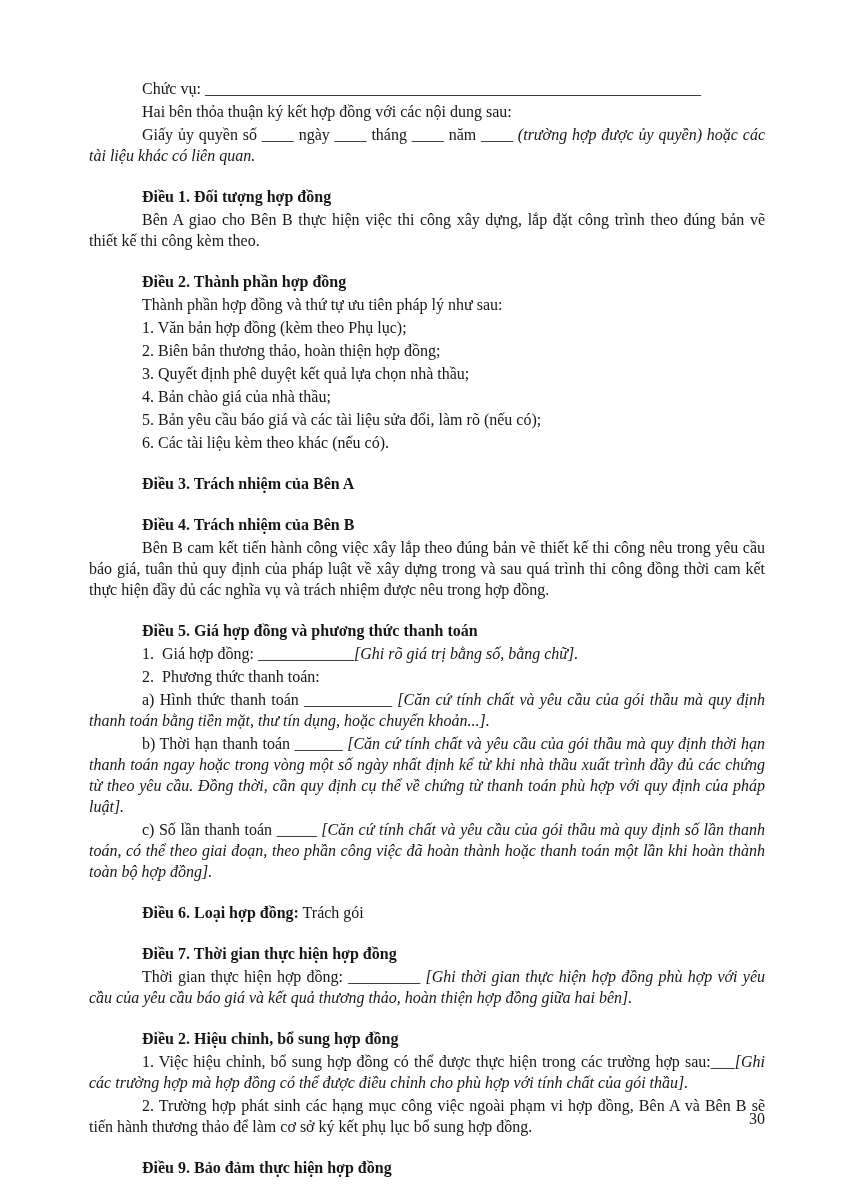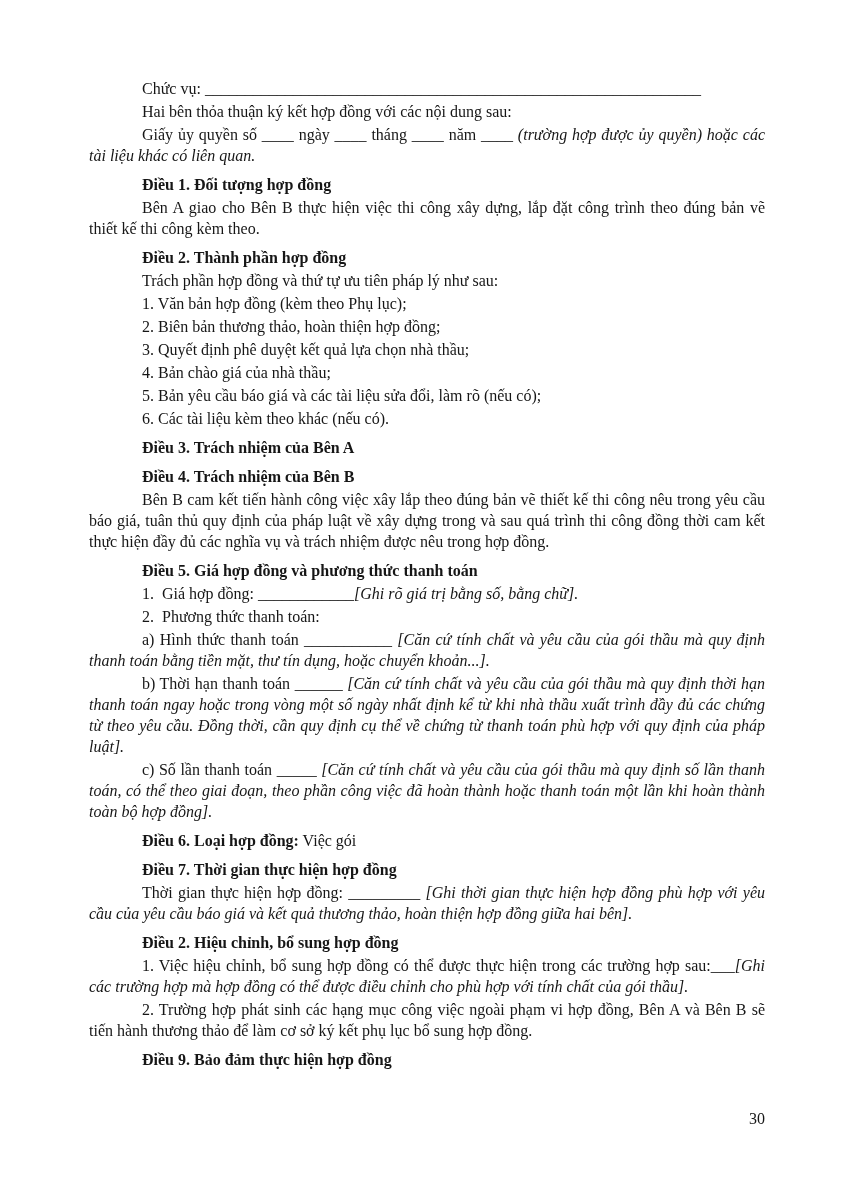--- a/index.html
+++ b/index.html
@@ -21,21 +21,21 @@
   }
   .para {
     margin: 0 0 2px 0;
     font-size: 16px;
     line-height: 21px;
     text-indent: 53px;
     text-align: justify;
     white-space: normal;
   }
   .para.left { text-align: left; }
-  .para.head { margin-top: 8px; }
+  .para.head { margin-top: 20px; }
   .b { font-weight: bold; }
   .i { font-style: italic; }
   .page-number {
     position: absolute;
     top: 1108px;
     right: 83px;
     font-size: 16px;
     line-height: 21px;
     text-align: center;
   }
@@ -44,37 +44,37 @@
 <body>
 
 <div class="page">
   <div class="content">
       <p class="para left"><span class="">Chức vụ: ______________________________________________________________</span></p>
       <p class="para left"><span class="">Hai bên thỏa thuận ký kết hợp đồng với các nội dung sau:</span></p>
       <p class="para"><span class="">Giấy ủy quyền số ____ ngày ____ tháng ____ năm ____ </span><span class="i">(trường hợp được ủy quyền) hoặc các tài liệu khác có liên quan.</span></p>
       <p class="para head left"><span class="b ">Điều 1. Đối tượng hợp đồng</span></p>
       <p class="para"><span class="">Bên A giao cho Bên B thực hiện việc thi công xây dựng, lắp đặt công trình theo đúng bản vẽ thiết kế thi công kèm theo.</span></p>
       <p class="para head left"><span class="b ">Điều 2. Thành phần hợp đồng</span></p>
-      <p class="para left"><span class="">Trách phần hợp đồng và thứ tự ưu tiên pháp lý như sau:</span></p>
+      <p class="para left"><span class="">Thành phần hợp đồng và thứ tự ưu tiên pháp lý như sau:</span></p>
       <p class="para left"><span class="">1. Văn bản hợp đồng (kèm theo Phụ lục);</span></p>
       <p class="para left"><span class="">2. Biên bản thương thảo, hoàn thiện hợp đồng;</span></p>
       <p class="para left"><span class="">3. Quyết định phê duyệt kết quả lựa chọn nhà thầu;</span></p>
       <p class="para left"><span class="">4. Bản chào giá của nhà thầu;</span></p>
       <p class="para left"><span class="">5. Bản yêu cầu báo giá và các tài liệu sửa đổi, làm rõ (nếu có);</span></p>
       <p class="para left"><span class="">6. Các tài liệu kèm theo khác (nếu có).</span></p>
       <p class="para head left"><span class="b ">Điều 3. Trách nhiệm của Bên A</span></p>
       <p class="para head left"><span class="b ">Điều 4. Trách nhiệm của Bên B</span></p>
       <p class="para"><span class="">Bên B cam kết tiến hành công việc xây lắp theo đúng bản vẽ thiết kế thi công nêu trong yêu cầu báo giá, tuân thủ quy định của pháp luật về xây dựng trong và sau quá trình thi công đồng thời cam kết thực hiện đầy đủ các nghĩa vụ và trách nhiệm được nêu trong hợp đồng.</span></p>
       <p class="para head left"><span class="b ">Điều 5. Giá hợp đồng và phương thức thanh toán</span></p>
       <p class="para left"><span class="">1.&nbsp; Giá hợp đồng: ____________</span><span class="i">[Ghi rõ giá trị bằng số, bằng chữ].</span></p>
       <p class="para left"><span class="">2.&nbsp; Phương thức thanh toán:</span></p>
       <p class="para"><span class="">a) Hình thức thanh toán ___________ </span><span class="i">[Căn cứ tính chất và yêu cầu của gói thầu mà quy định thanh toán bằng tiền mặt, thư tín dụng, hoặc chuyển khoản...].</span></p>
       <p class="para"><span class="">b) Thời hạn thanh toán ______ </span><span class="i">[Căn cứ tính chất và yêu cầu của gói thầu mà quy định thời hạn thanh toán ngay hoặc trong vòng một số ngày nhất định kể từ khi nhà thầu xuất trình đầy đủ các chứng từ theo yêu cầu. Đồng thời, cần quy định cụ thể về chứng từ thanh toán phù hợp với quy định của pháp luật].</span></p>
       <p class="para"><span class="">c) Số lần thanh toán _____ </span><span class="i">[Căn cứ tính chất và yêu cầu của gói thầu mà quy định số lần thanh toán, có thể theo giai đoạn, theo phần công việc đã hoàn thành hoặc thanh toán một lần khi hoàn thành toàn bộ hợp đồng].</span></p>
-      <p class="para head left"><span class="b ">Điều 6. Loại hợp đồng:</span><span class=""> Việc gói</span></p>
+      <p class="para head left"><span class="b ">Điều 6. Loại hợp đồng:</span><span class=""> Trách gói</span></p>
       <p class="para head left"><span class="b ">Điều 7. Thời gian thực hiện hợp đồng</span></p>
       <p class="para"><span class="">Thời gian thực hiện hợp đồng: _________ </span><span class="i">[Ghi thời gian thực hiện hợp đồng phù hợp với yêu cầu của yêu cầu báo giá và kết quả thương thảo, hoàn thiện hợp đồng giữa hai bên].</span></p>
       <p class="para head left"><span class="b ">Điều 2. Hiệu chỉnh, bổ sung hợp đồng</span></p>
       <p class="para"><span class="">1. Việc hiệu chỉnh, bổ sung hợp đồng có thể được thực hiện trong các trường hợp sau:___</span><span class="i">[Ghi các trường hợp mà hợp đồng có thể được điều chỉnh cho phù hợp với tính chất của gói thầu].</span></p>
       <p class="para"><span class="">2. Trường hợp phát sinh các hạng mục công việc ngoài phạm vi hợp đồng, Bên A và Bên B sẽ tiến hành thương thảo để làm cơ sở ký kết phụ lục bổ sung hợp đồng.</span></p>
       <p class="para head left"><span class="b ">Điều 9. Bảo đảm thực hiện hợp đồng</span></p>
     </div>
   <div class="page-number">30</div>
 </div>
 

